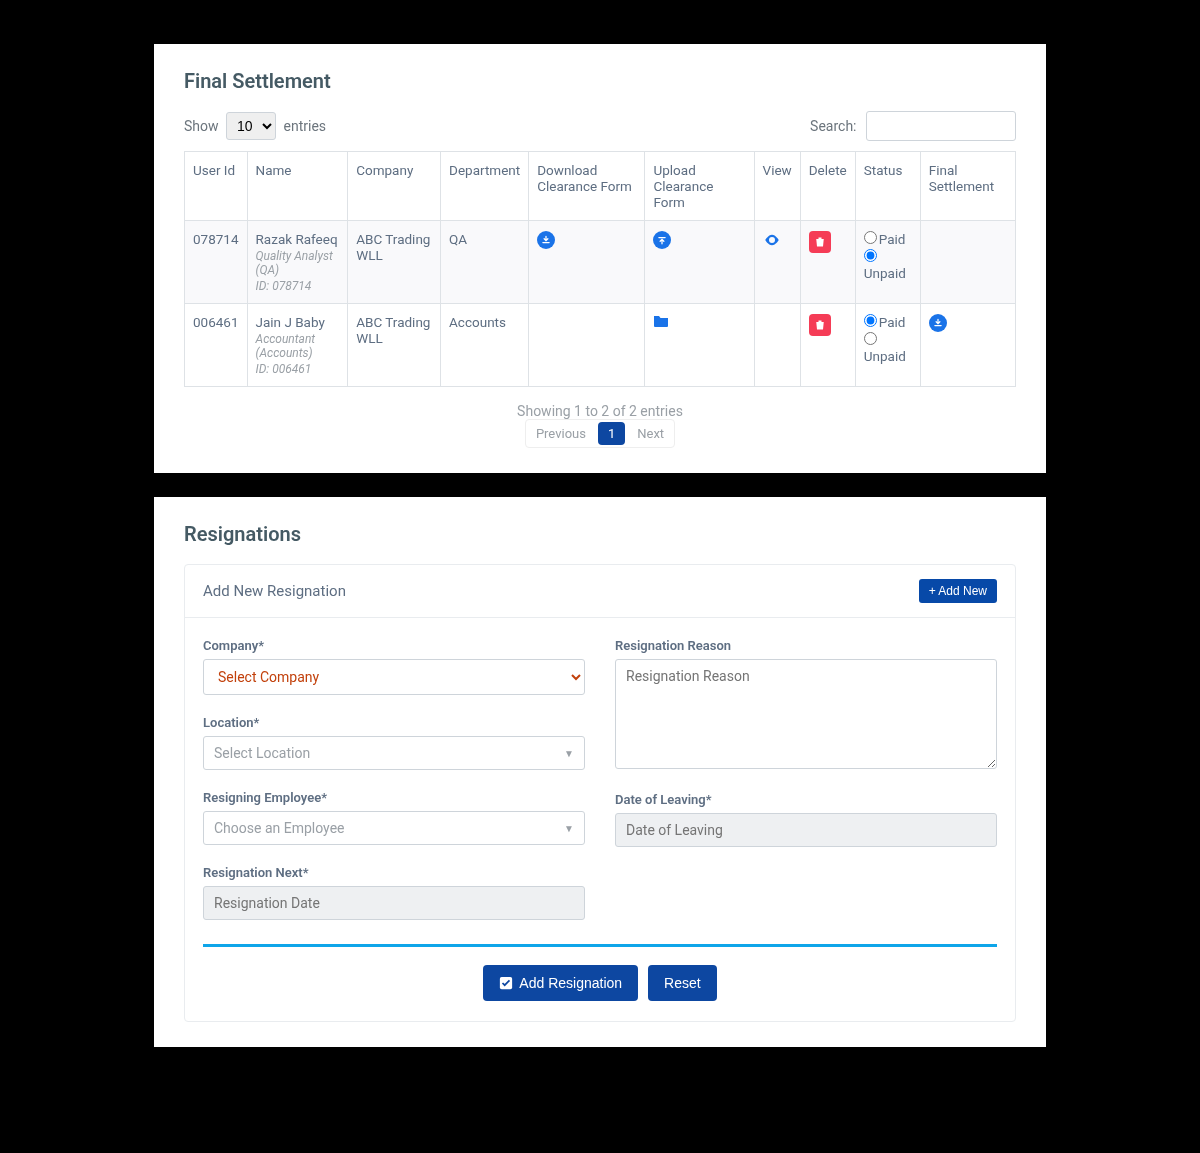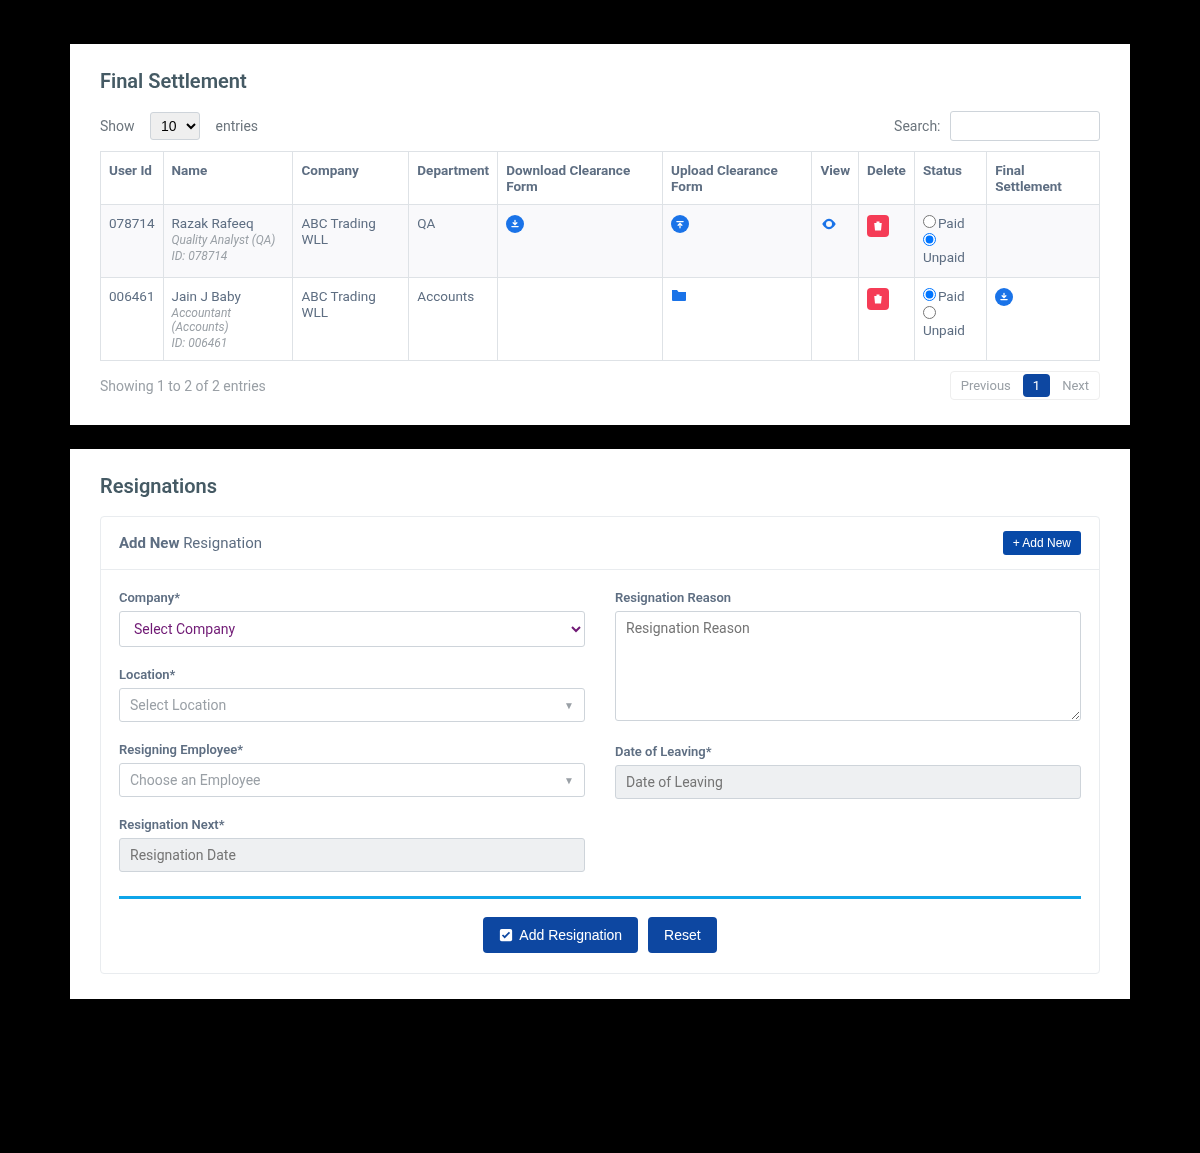--- a/index.html
+++ b/index.html
@@ -7,21 +7,21 @@
     background: #000;
     font-family: -apple-system, BlinkMacSystemFont, "Segoe UI", Roboto, "Helvetica Neue", Arial, sans-serif;
     font-size: 14px;
     color: #4f5467;
     padding: 20px;
   }
   .panel {
     background: #fff;
     padding: 25px 30px;
     margin: 24px auto;
-    width: 1060px;
+    width: 892px;
     box-shadow: 0 2px 10px rgba(0,0,0,.4);
   }
   h2.page-title {
     color: #455a64;
     font-weight: 600;
     font-size: 20px;
     margin-bottom: 18px;
   }
   
   .dt-controls {
@@ -30,21 +30,21 @@
     align-items: center;
     margin-bottom: 10px;
     color: #6c757d;
     font-size: 14px;
   }
   .dt-length select {
     border: 1px solid #ced4da;
     border-radius: 3px;
     height: 28px;
     padding: 2px 6px;
-    margin: 0 12px;
+    margin: 0 4px;
     font-size: 14px;
   }
   .dt-search input {
     border: 1px solid #ced4da;
     border-radius: 3px;
     height: 30px;
     padding: 4px 8px;
     margin-left: 6px;
     width: 150px;
   }
@@ -56,21 +56,21 @@
   table.datatable th, table.datatable td {
     border: 1px solid #dee2e6;
     padding: 10px 8px;
     font-size: 13.5px;
     text-align: left;
     vertical-align: top;
     color: #5e6e82;
   }
   table.datatable th {
     color: #5e6e82;
-    font-weight: 700;
+    font-weight: 400;
   }
   table.datatable tbody tr:nth-child(odd) { background: #f9f9fb; }
   .name-sub {
     color: #9aa0a6;
     font-style: italic;
     font-size: 12px;
     display: block;
     margin-top: 2px;
   }
   .icon-circ {
@@ -94,23 +94,24 @@
     justify-content: center;
     cursor: pointer;
   }
   .del-btn svg { width: 12px; height: 12px; fill: #fff; }
   .status-radio { display: block; margin-bottom: 2px; }
   .status-radio input { margin-right: 2px; }
   .dt-foot {
     display: flex;
     justify-content: space-between;
     align-items: center;
-    margin-top: 10px;
+    margin-top: 16px;
     color: #9aa0a6;
     font-size: 14px;
+    flex-direction: column;
   }
   .pagination { display: flex; align-items: center; gap: 4px; border: 1px solid #eee; border-radius: 4px; padding: 2px;}
   .page-link {
     padding: 4px 8px;
     color: #9aa0a6;
     cursor: pointer;
     font-size: 13px;
   }
   .page-link.active {
     background: #0d47a1;
@@ -126,21 +127,21 @@
   }
   .card-header {
     padding: 14px 18px;
     border-bottom: 1px solid #e9ecef;
     display: flex;
     justify-content: space-between;
     align-items: center;
     color: #5e6e82;
   }
   .card-header .title { font-size: 15px; }
-  .card-header .title b { font-weight: 700; }
+  .card-header .title b { font-weight: 400; }
   .btn-addnew {
     background: #0749a8;
     color: #fff;
     border: none;
     padding: 5px 10px;
     border-radius: 3px;
     font-size: 12px;
     cursor: pointer;
   }
   .card-body { padding: 20px 18px; }
@@ -153,21 +154,21 @@
     color: #5e6e82;
     font-size: 13px;
     margin-bottom: 6px;
   }
   .form-control, select.form-control, textarea.form-control {
     width: 100%;
     border: 1px solid #ced4da;
     border-radius: 3px;
     padding: 8px 10px;
     font-size: 14px;
-    color: #701a75;
+    color: #c2410c;
     background: #fff;
     font-family: inherit;
   }
   .form-control.disabled, .form-control[readonly] {
     background: #eef0f2;
     color: #404040;
   }
   .fake-select {
     display: flex;
     justify-content: space-between;

